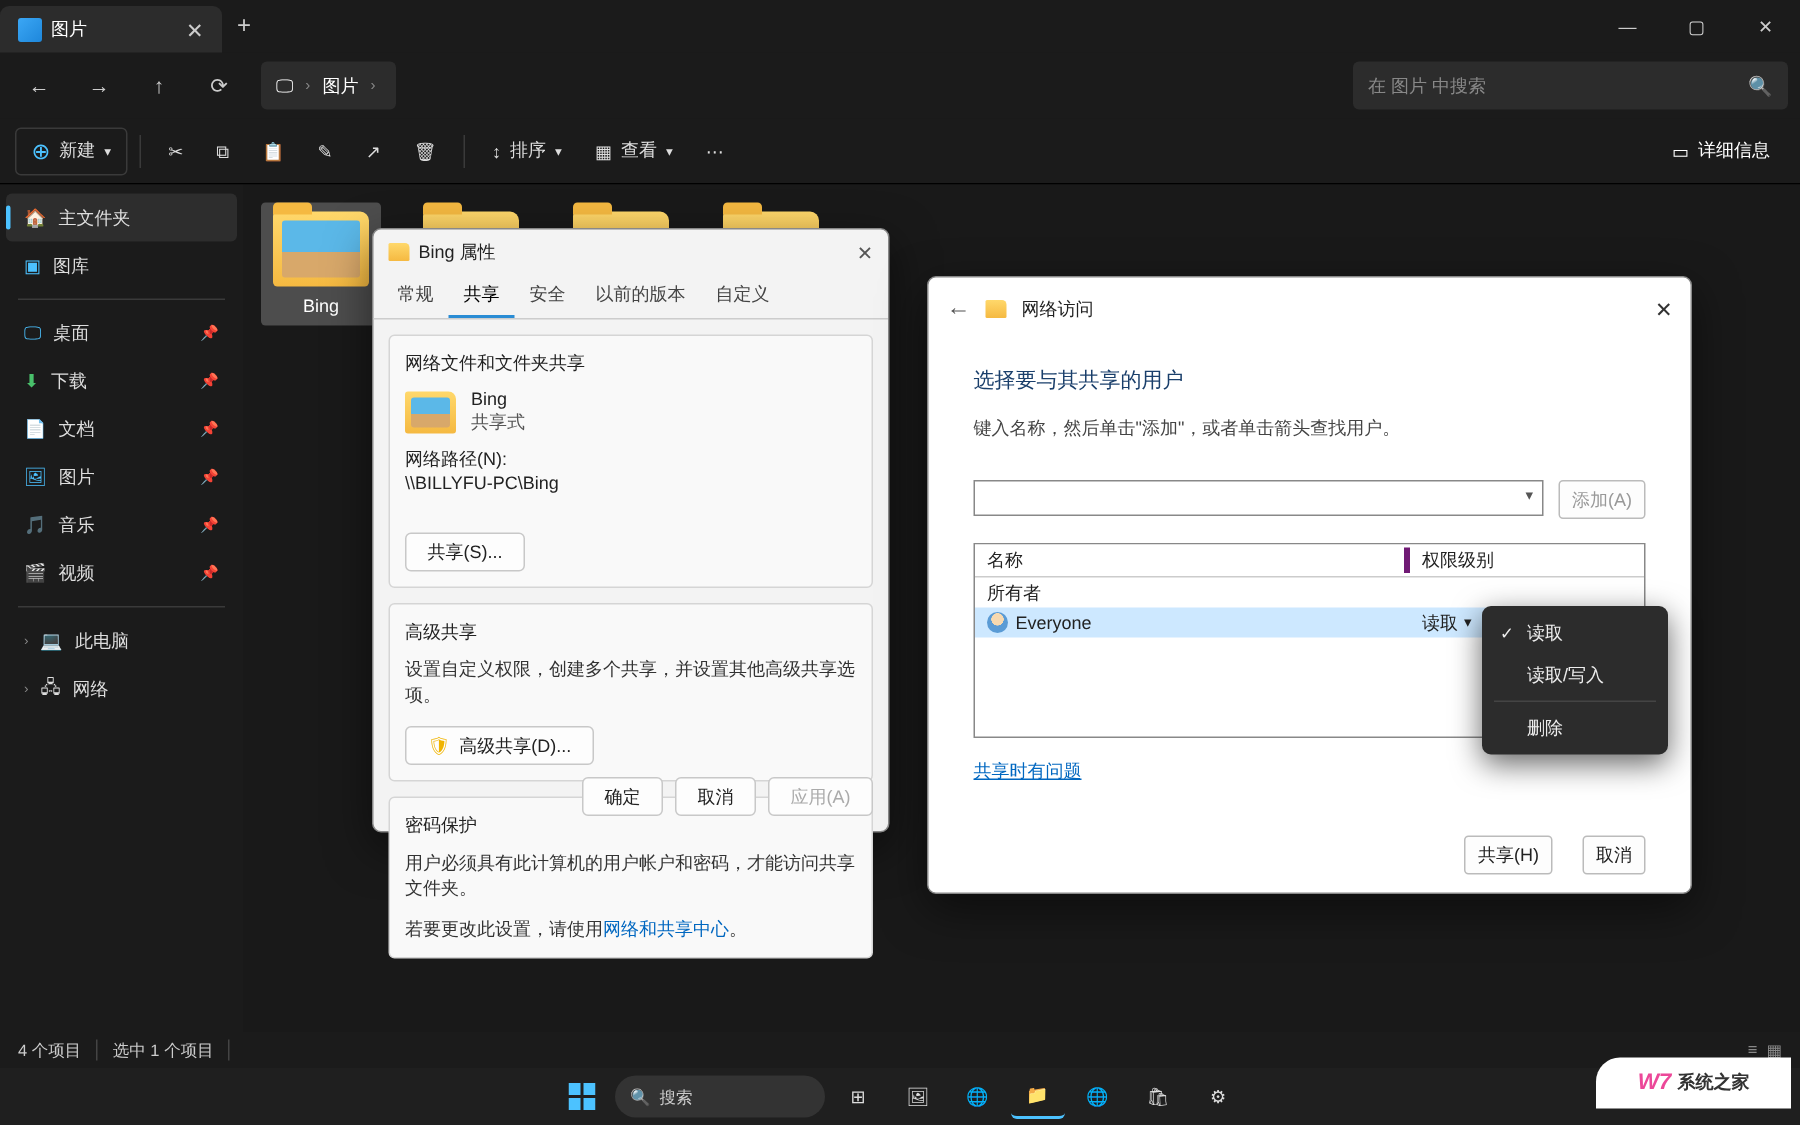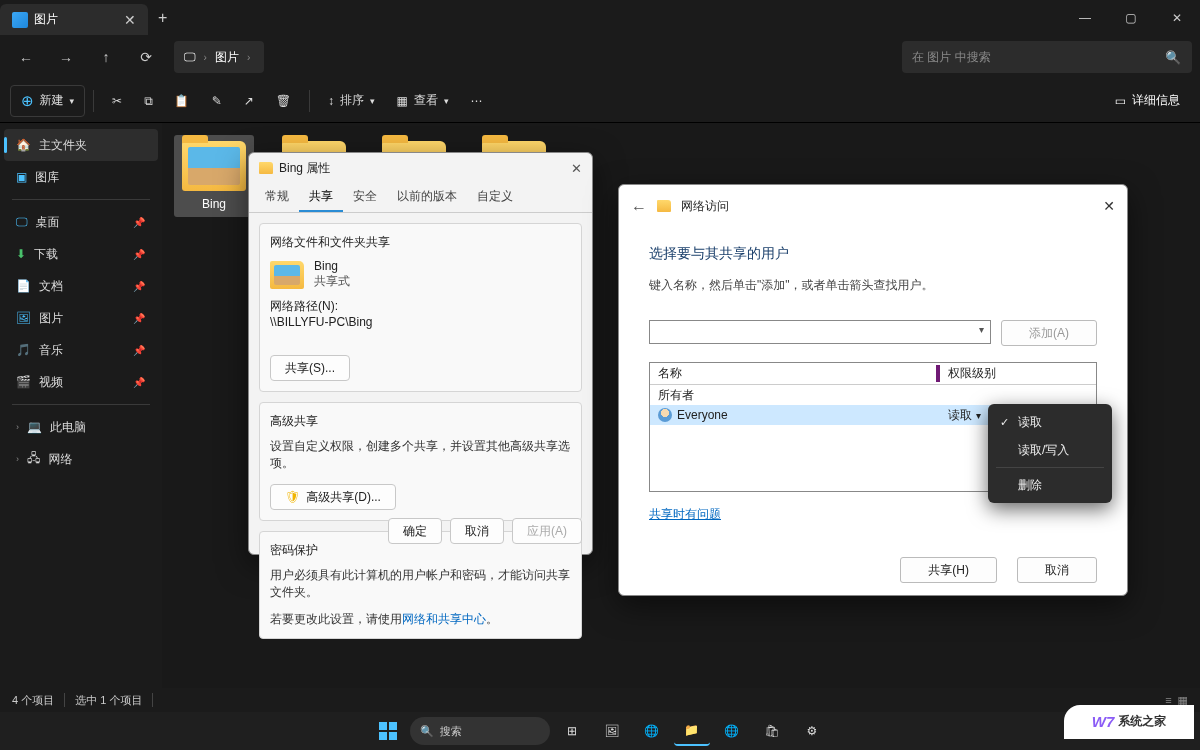--- a/index.html
+++ b/index.html
@@ -49,21 +49,21 @@
 .statusbar { position: absolute; left: 0; right: 0; bottom: 38px; height: 24px; background: #1b1b1b; display: flex; align-items: center; padding: 0 12px; color: #ccc; font-size: 11px; gap: 10px; }
 .stsep { width: 1px; height: 14px; background: #444; }
 .sticons { margin-left: auto; display: flex; gap: 6px; color: #888; }
 
 
 .taskbar { position: absolute; left: 0; right: 0; bottom: 0; height: 38px; background: #1f1f1f; display: flex; align-items: center; justify-content: center; gap: 4px; }
 .taskicon { width: 36px; height: 30px; display: flex; align-items: center; justify-content: center; border-radius: 4px; color: #ddd; }
 .tasksearch { width: 140px; height: 28px; background: #333; border-radius: 14px; display: flex; align-items: center; gap: 6px; padding: 0 10px; color: #ccc; font-size: 11px; }
 .taskbar-right { position: absolute; right: 6px; display: flex; align-items: center; gap: 10px; color: #ccc; font-size: 11px; }
 .watermark { position: absolute; right: 0; bottom: 0; width: 130px; height: 34px; background: #fff; border-radius: 16px 0 0 0; display: flex; align-items: center; justify-content: center; gap: 4px; color: #333; font-size: 12px; font-weight: bold; }
-.watermark .w7 { color: #8b5cf6; font-style: italic; font-size: 15px; }
+.watermark .w7 { color: #ec4899; font-style: italic; font-size: 15px; }
 
 
 .propdlg { position: absolute; left: 248px; top: 152px; width: 345px; height: 403px; background: #f3f3f3; border: 1px solid #888; border-radius: 6px; box-shadow: 0 10px 30px rgba(0,0,0,.5); color: #222; }
 .propdlg .dlgtitle { height: 30px; display: flex; align-items: center; padding: 0 10px; gap: 6px; font-size: 12px; }
 .propdlg .dlgtitle .x { margin-left: auto; color: #555; font-size: 13px; }
 .propdlg .tabs { display: flex; border-bottom: 1px solid #ccc; padding: 0 6px; }
 .propdlg .ptab { padding: 5px 10px; font-size: 12px; color: #444; }
 .propdlg .ptab.active { border-bottom: 2px solid #2a8cd4; color: #000; }
 .propdlg .pbody { padding: 10px; display: flex; flex-direction: column; gap: 10px; }
 .group { border: 1px solid #d5d5d5; border-radius: 4px; padding: 10px; background: #f9f9f9; }
@@ -90,21 +90,21 @@
 .thead > div:first-child { width: 290px; padding-left: 8px; border-right: 4px solid #701a75; }
 .thead > div:last-child { flex: 1; padding-left: 8px; }
 .trow { display: flex; height: 20px; align-items: center; font-size: 12px; }
 .trow > div:first-child { width: 290px; padding-left: 8px; display: flex; align-items: center; gap: 5px; }
 .trow > div:last-child { flex: 1; padding-left: 8px; }
 .trow.sel { background: #cde8ff; }
 .usericon { width: 14px; height: 14px; border-radius: 50%; background: radial-gradient(circle at 50% 35%, #f7d9b0 35%, #5a9bd5 37%); }
 .permdd { display: flex; align-items: center; gap: 4px; }
 .permdd::after { content: "▾"; font-size: 10px; }
 .nactions { position: absolute; right: 30px; bottom: 12px; display: flex; gap: 20px; }
-.nbtn { height: 26px; padding: 0 27px; border: 1px solid #bbb; background: #fdfdfd; border-radius: 3px; font-size: 12px; display: flex; align-items: center; }
+.nbtn { height: 26px; padding: 0 8px; border: 1px solid #bbb; background: #fdfdfd; border-radius: 3px; font-size: 12px; display: flex; align-items: center; }
 
 
 .ctxmenu { position: absolute; left: 988px; top: 404px; width: 124px; background: #2c2c2c; border-radius: 6px; padding: 4px; box-shadow: 0 6px 20px rgba(0,0,0,.6); color: #eee; font-size: 12px; }
 .ctxitem { height: 28px; display: flex; align-items: center; padding: 0 10px 0 26px; border-radius: 4px; position: relative; }
 .ctxitem.check::before { content: "✓"; position: absolute; left: 8px; font-size: 11px; }
 .ctxsep { height: 1px; background: #444; margin: 3px 4px; }
 
 
 .glyph { font-family: "Segoe UI Symbol", sans-serif; }
 svg { display: block; }

